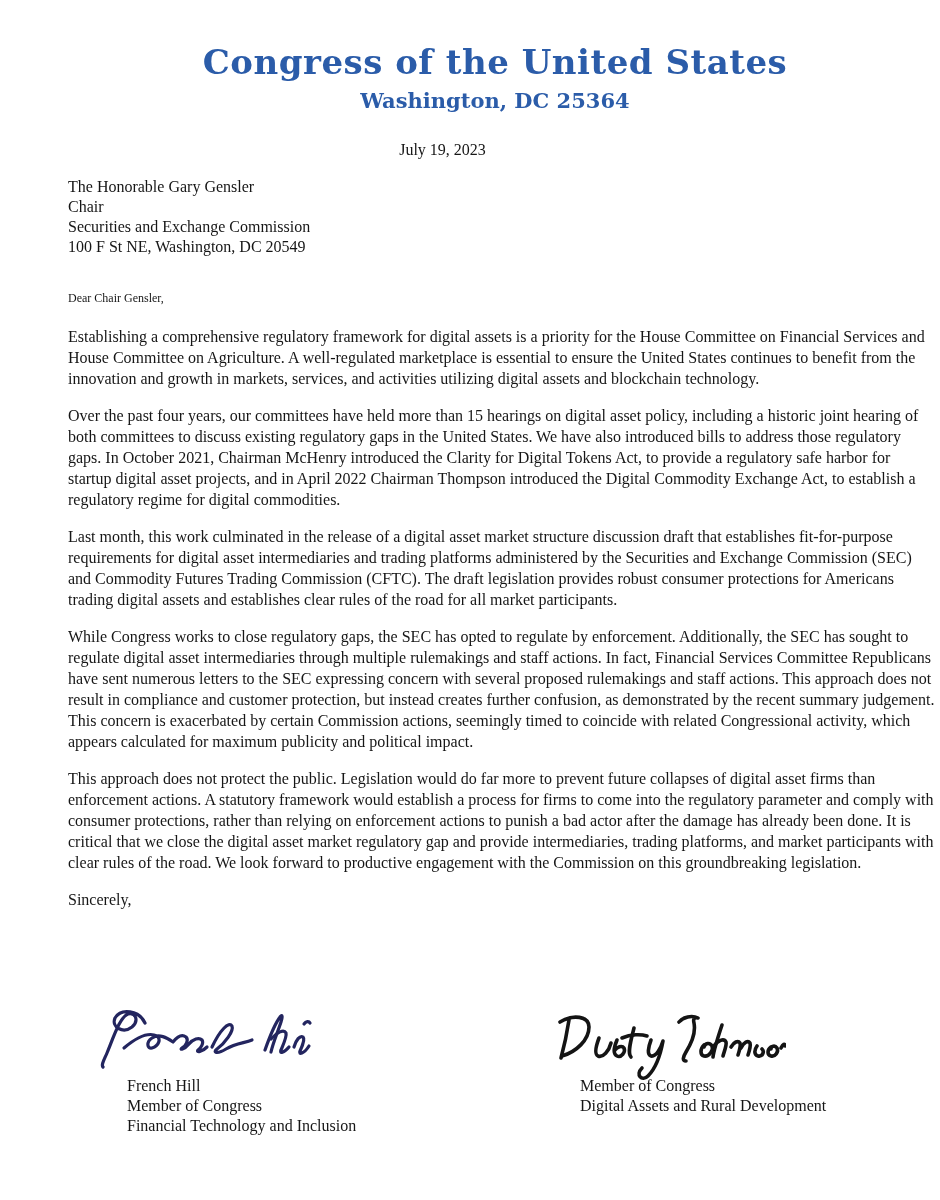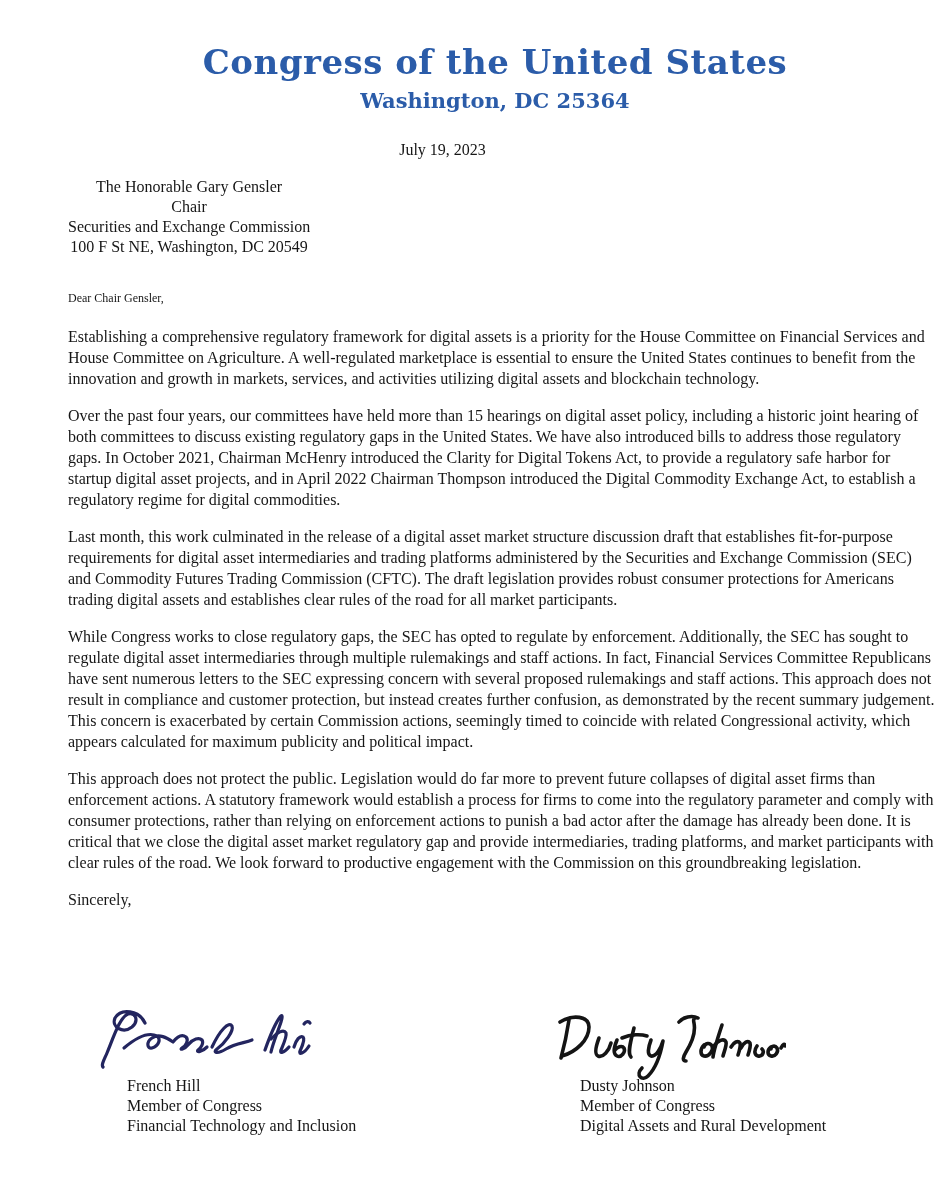--- a/index.html
+++ b/index.html
@@ -53,21 +53,20 @@
     font-size: 16px;
   }
 
   
   .recipient {
     position: absolute;
     top: 177px;
     left: 43px;
     font-size: 16px;
     line-height: 20px;
-    text-align: center;
   }
 
   
   .salutation {
     position: absolute;
     top: 291px;
     left: 43px;
     font-size: 12px;
   }
 
@@ -171,18 +170,17 @@
     </g>
   </svg>
 
   <div class="signer signer-left">
     <div>French Hill</div>
     <div>Member of Congress</div>
     <div>Financial Technology and Inclusion</div>
   </div>
 
   <div class="signer signer-right">
-    <div>Dusty Johnson</div>
     <div>Member of Congress</div>
     <div>Digital Assets and Rural Development</div>
   </div>
 
 </div>
 
 </body></html>

